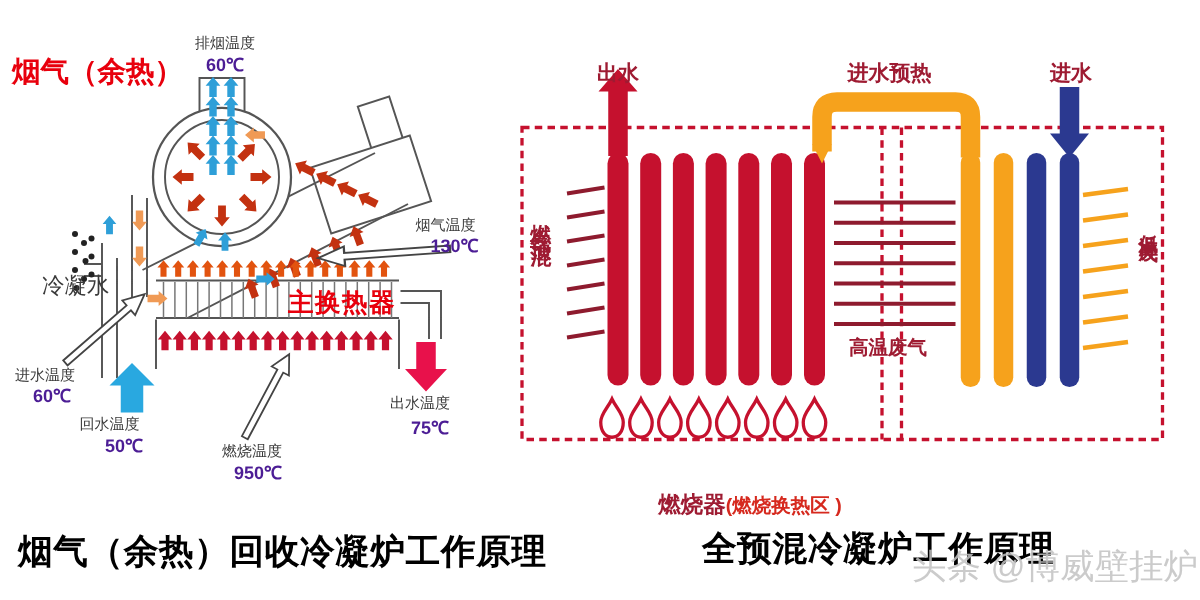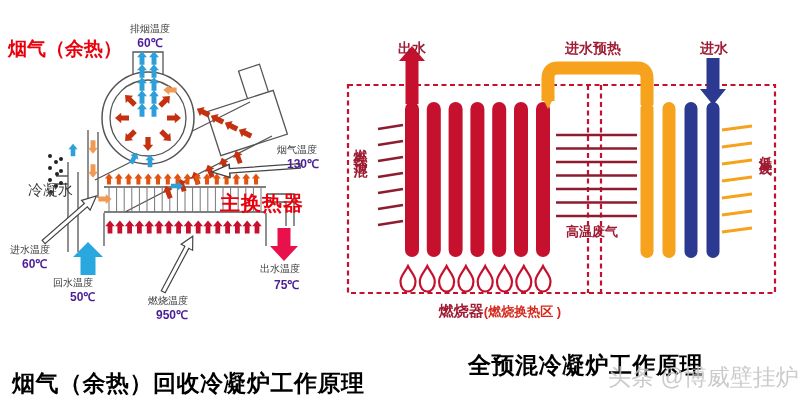--- a/index.html
+++ b/index.html
@@ -10,25 +10,25 @@
   }
   html,body{margin:0;padding:0;background:#fff;}
   .stage{position:relative;width:800px;height:400px;background:#fff;overflow:hidden;
          font-family:"Liberation Sans",sans-serif;}
   .stage svg{position:absolute;top:0;left:0;}
   .t{position:absolute;white-space:nowrap;color:#333;}
   .sm{font-size:10px;color:#3a3a3a;}
   .val{font-size:12px;font-weight:bold;color:#4c1d95;}
   .ctr{transform:translateX(-50%);}
   .redhead{font-size:19px;font-weight:bold;color:var(--bright_red);line-height:1.35;}
-  .hxlabel{font-size:20px;font-weight:bold;color:var(--bright_red);letter-spacing:1px;padding-left:28px;}
+  .hxlabel{font-size:17px;font-weight:bold;color:var(--bright_red);letter-spacing:1px;}
   .rlab{font-size:14px;font-weight:bold;color:var(--label_red);}
   .vtext{writing-mode:vertical-rl;text-orientation:upright;font-size:14px;font-weight:bold;
          color:var(--label_red);letter-spacing:5px;}
-  .zone{font-size:15px;font-weight:bold;color:var(--label_red);}
+  .zone{font-size:15px;font-weight:bold;color:var(--label_red);margin-top:25px;}
   .zone .sub{font-size:13px;color:#D6291E;}
   .title{font-size:23px;font-weight:bold;color:#000;letter-spacing:0.5px;}
   .watermark{font-size:23px;color:var(--watermark_gray);opacity:0.85;z-index:6;}
 </style>
 </head>
 <body>
 
 <div class="stage">
 
   <svg id="svgL" width="340" height="345" viewBox="0 0 340 345">
@@ -246,21 +246,21 @@
 
   <div class="t sm" style="left:53px;top:276px">回水温度</div>
   <div class="t val" style="left:70px;top:288px">50℃</div>
 
   <div class="t sm" style="left:260px;top:262px">出水温度</div>
   <div class="t val" style="left:274px;top:276px">75℃</div>
 
   <div class="t sm" style="left:148px;top:294px">燃烧温度</div>
   <div class="t val" style="left:156px;top:306px">950℃</div>
 
-  <div class="t title" style="left:12px;top:368px">烟气（余热）回收冷凝炉工作原理</div>
+  <div class="t title" style="left:12px;top:352px">烟气（余热）回收冷凝炉工作原理</div>
 
   <div class="t rlab ctr" style="left:412px;top:40px">出水</div>
   <div class="t rlab ctr" style="left:593px;top:40px">进水预热</div>
   <div class="t rlab ctr" style="left:714px;top:40px">进水</div>
 
   <div class="t vtext" style="left:352px;top:138px">燃气预混</div>
   <div class="t rlab" style="left:566px;top:223px;font-size:13px">高温废气</div>
   <div class="t vtext" style="left:756px;top:146px;letter-spacing:2px;font-size:13px">低温废气</div>
 
   <div class="t zone ctr" style="left:500px;top:302px">

